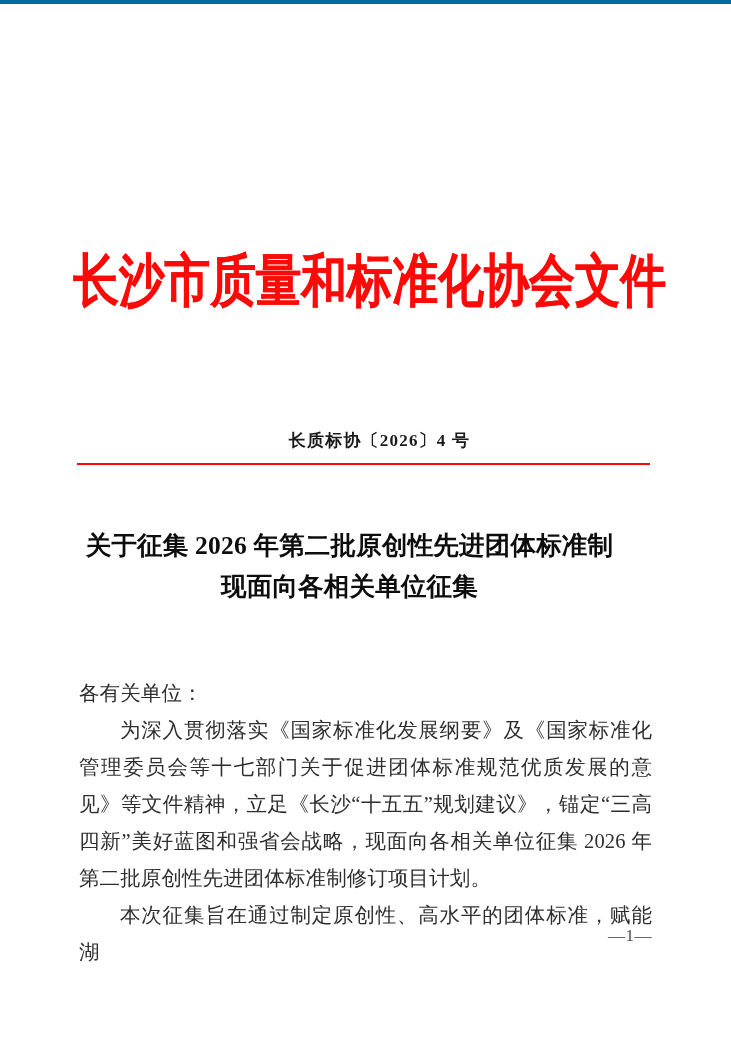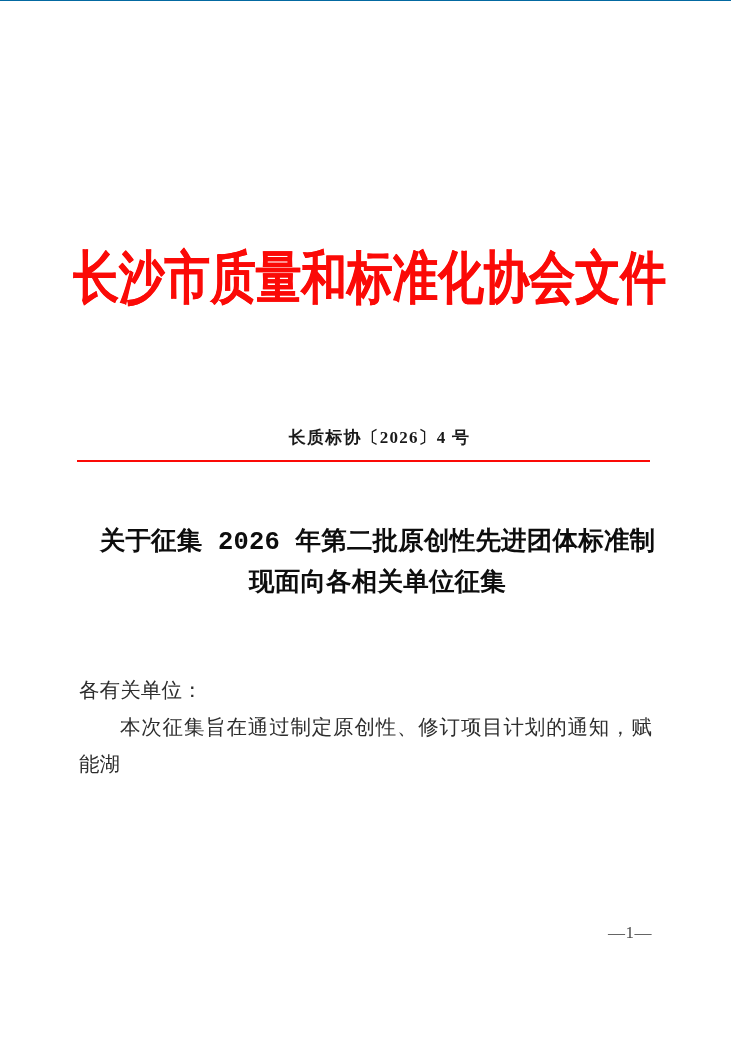--- a/index.html
+++ b/index.html
@@ -10,21 +10,21 @@
   body {
     font-family: "Liberation Serif", "DejaVu Serif", serif;
   }
 
   .page {
     position: relative;
     width: 731px;
     height: 1037px;
     background: #ffffff;
     overflow: hidden;
-    border-top: 1px solid #0369a1;
+    border-top: 4px solid #0369a1;
     box-sizing: border-box;
   }
 
   
   .doc-header {
     position: absolute;
     top: 243px;
     left: 0;
     width: 731px;
     text-align: center;
@@ -64,24 +64,24 @@
     left: 77px;
     width: 573px;
     height: 2px;
     background: #fb0a07;
   }
 
   
   .doc-title {
     position: absolute;
     top: 521px;
-    left: 90px;
+    left: 62px;
     width: 575px;
     text-align: center;
-    font-family: Liberation Mono, monospace;
+    font-family: Liberation Serif, serif;
     font-weight: 700;
     font-size: 25.5px;
     line-height: 41px;
     color: #0d0d0d;
     letter-spacing: 0.2px;
   }
 
   
   .doc-body {
     position: absolute;
@@ -129,18 +129,19 @@
 
   <div class="red-rule"></div>
 
   <div class="doc-title">
     <div>关于征集 2026 年第二批原创性先进团体标准制</div>
     <div>现面向各相关单位征集</div>
   </div>
 
   <div class="doc-body">
     <p>各有关单位：</p>
-    <p class="indent">本次征集旨在通过制定原创性、修订项目计划的通知，赋能湖</p>
+    <p class="indent">为深入贯彻落实《国家标准化发展纲要》及《国家标准化管理委员会等十七部门关于促进团体标准规范优质发展的意见》等文件精神，立足《长沙“十五五”规划建议》，锚定“三高四新”美好蓝图和强省会战略，现面向各相关单位征集 2026 年第二批原创性先进团体标准制修订项目计划。</p>
+    <p class="indent">本次征集旨在通过制定原创性、高水平的团体标准，赋能湖</p>
   </div>
 
   <div class="page-number">—1—</div>
 
 </div>
 
 </body></html>

